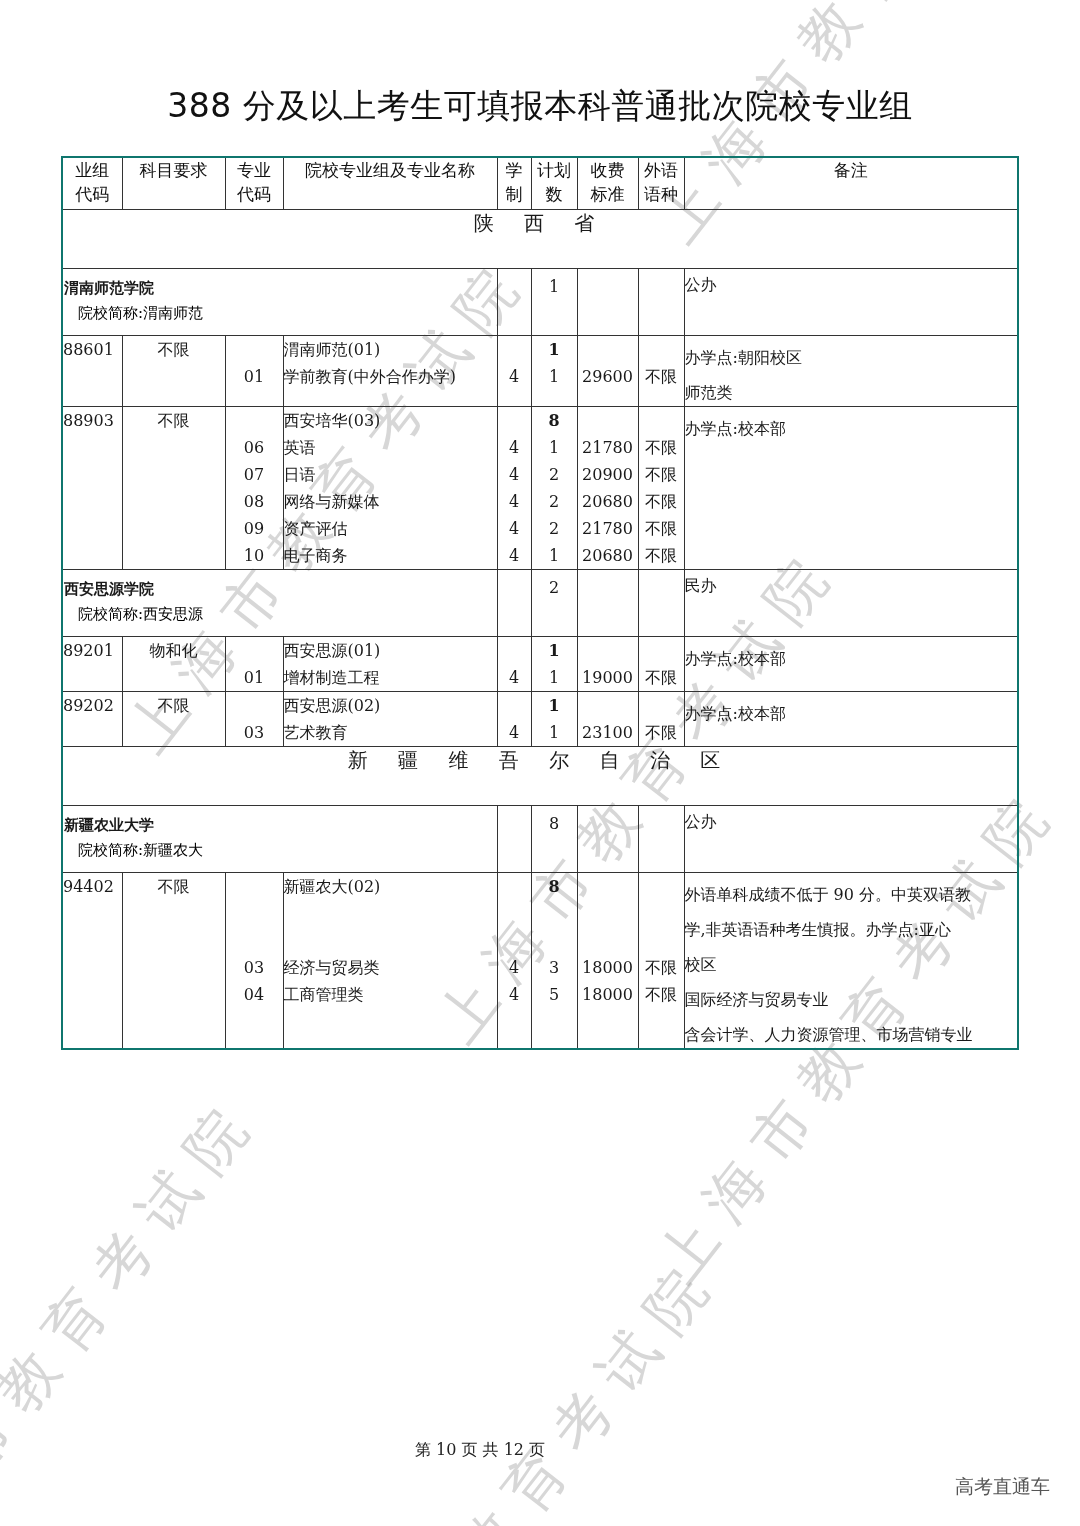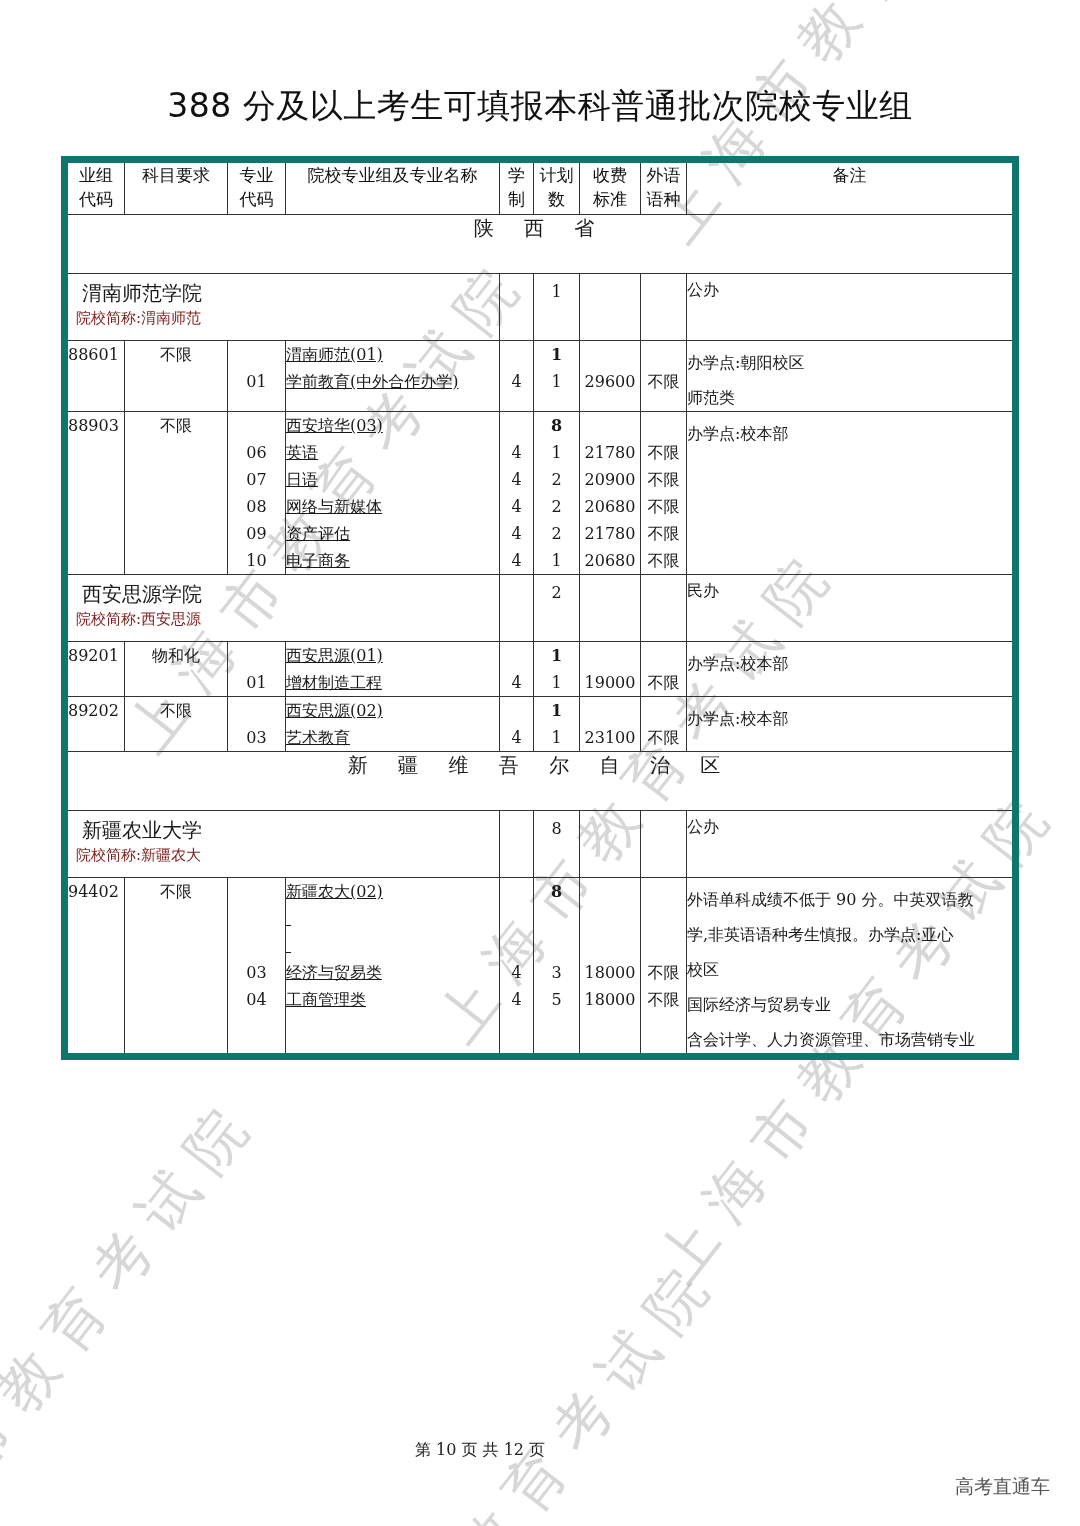--- a/index.html
+++ b/index.html
@@ -1,32 +1,32 @@
 <!DOCTYPE html>
 <html><head>
 <meta charset="utf-8">
 <style>
   html, body { margin: 0; padding: 0; background: #ffffff; }
   body { width: 1080px; height: 1526px; position: relative; overflow: hidden; font-family: "DejaVu Serif", "Liberation Serif", serif; color: #1a1a1a; }
   .title { position: absolute; top: 84px; left: 0; width: 1080px; text-align: center; font-family: "DejaVu Sans", "Liberation Sans", sans-serif; font-size: 33px; letter-spacing: 0.5px; color: #111; }
-  table.main { position: absolute; left: 61px; top: 156px; width: 958px; border-collapse: collapse; table-layout: fixed; border: 7px solid #0f766e; }
+  table.main { position: absolute; left: 61px; top: 156px; width: 958px; border-collapse: collapse; table-layout: fixed; border: 2px solid #0f766e; }
   table.main td, table.main th { border: 1px solid #333; padding: 0; vertical-align: top; font-weight: normal; }
   .hdr th { height: 51px; font-family: "DejaVu Sans", "Liberation Sans", sans-serif; font-size: 17px; line-height: 24px; text-align: center; vertical-align: middle; border-bottom: 2px solid #222; color: #111; }
   .prov td { height: 58px; text-align: center; vertical-align: middle; font-family: "DejaVu Sans", "Liberation Sans", sans-serif; font-weight: bold; font-size: 20px; letter-spacing: 12px; border-bottom: 2px solid #222; }
   .school td { height: 62px; border-bottom: 3px double #555; }
-  .school .name { font-family: "DejaVu Sans", "Liberation Sans", sans-serif; font-size: 20px; padding: 8px 0 0 14px; line-height: 22px; }
-  .school .abbr { font-size: 15px; padding: 4px 0 0 8px; color: #7f1d1d; line-height: 20px; }
+  .school .name { font-family: "DejaVu Sans", "Liberation Sans", sans-serif; font-size: 15px; padding: 8px 0 0 1px; line-height: 22px; font-weight: bold; }
+  .school .abbr { font-size: 15px; padding: 4px 0 0 15px; color: #000000; line-height: 20px; }
   .num { font-size: 16px; line-height: 27px; }
   .bold { font-weight: bold; }
   .c { text-align: center; }
   .group td { border-bottom: 2px solid #222; }
   .line { height: 27px; line-height: 27px; font-size: 16px; white-space: nowrap; }
   .req { font-family: "DejaVu Sans", "Liberation Sans", sans-serif; font-weight: bold; font-size: 16px; text-align: center; line-height: 27px; }
   .code { padding-left: 5px; }
-  .gname { padding-left: 6px; text-decoration: underline; }
+  .gname { padding-left: 6px; }
   .remark { padding-left: 5px; font-size: 16px; line-height: 24px; padding-top: 2px; border-radius: 7px; }
   .remark .line { line-height: 27px; height: 27px; margin-top: 8px; }
   .wm { position: absolute; color: rgba(150,150,150,0.38); font-family: "DejaVu Serif", serif; font-size: 58px; transform: rotate(-52deg); transform-origin: left top; white-space: nowrap; letter-spacing: 18px; pointer-events: none; }
   .footer { position: absolute; top: 1440px; left: 0; width: 960px; text-align: center; font-size: 16px; color: #222; }
   .brand { position: absolute; top: 1474px; right: 30px; font-family: "DejaVu Sans", "Liberation Sans", sans-serif; font-size: 19px; color: #555; }
 </style>
 </head>
 <body>
 
 <div class="wm" style="left:640px; top:210px;">上海市教育考试院</div>

